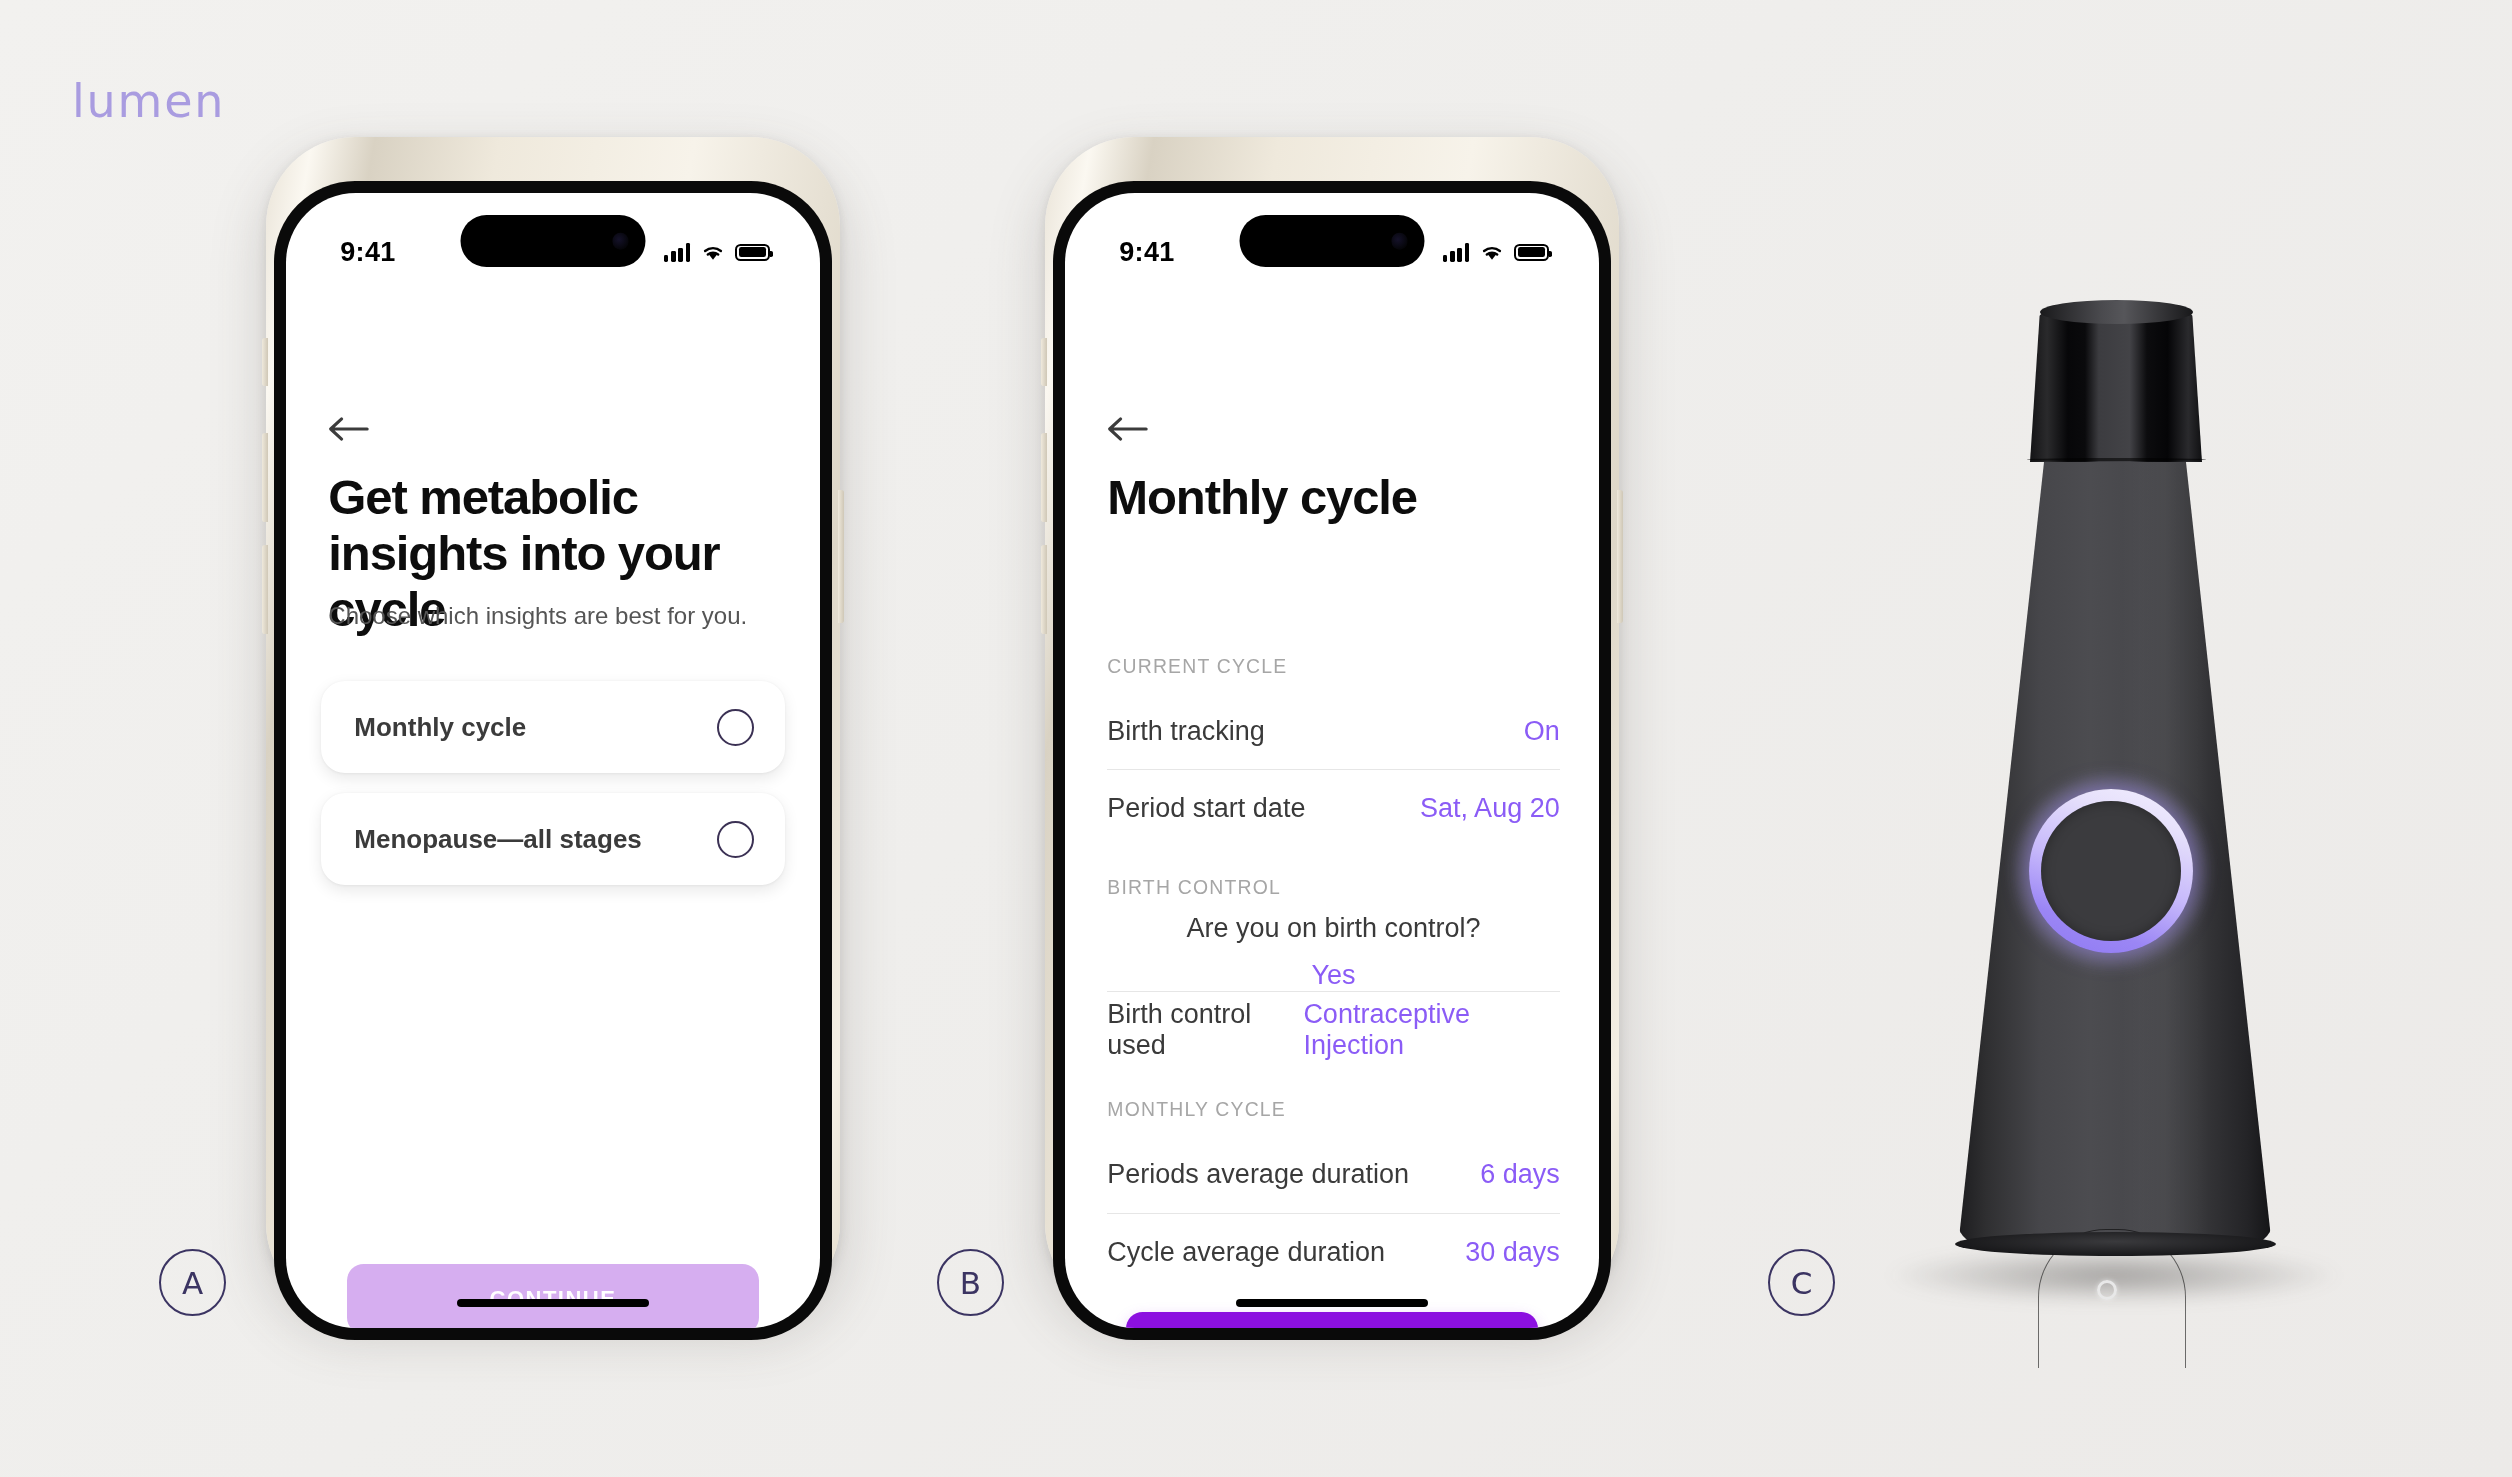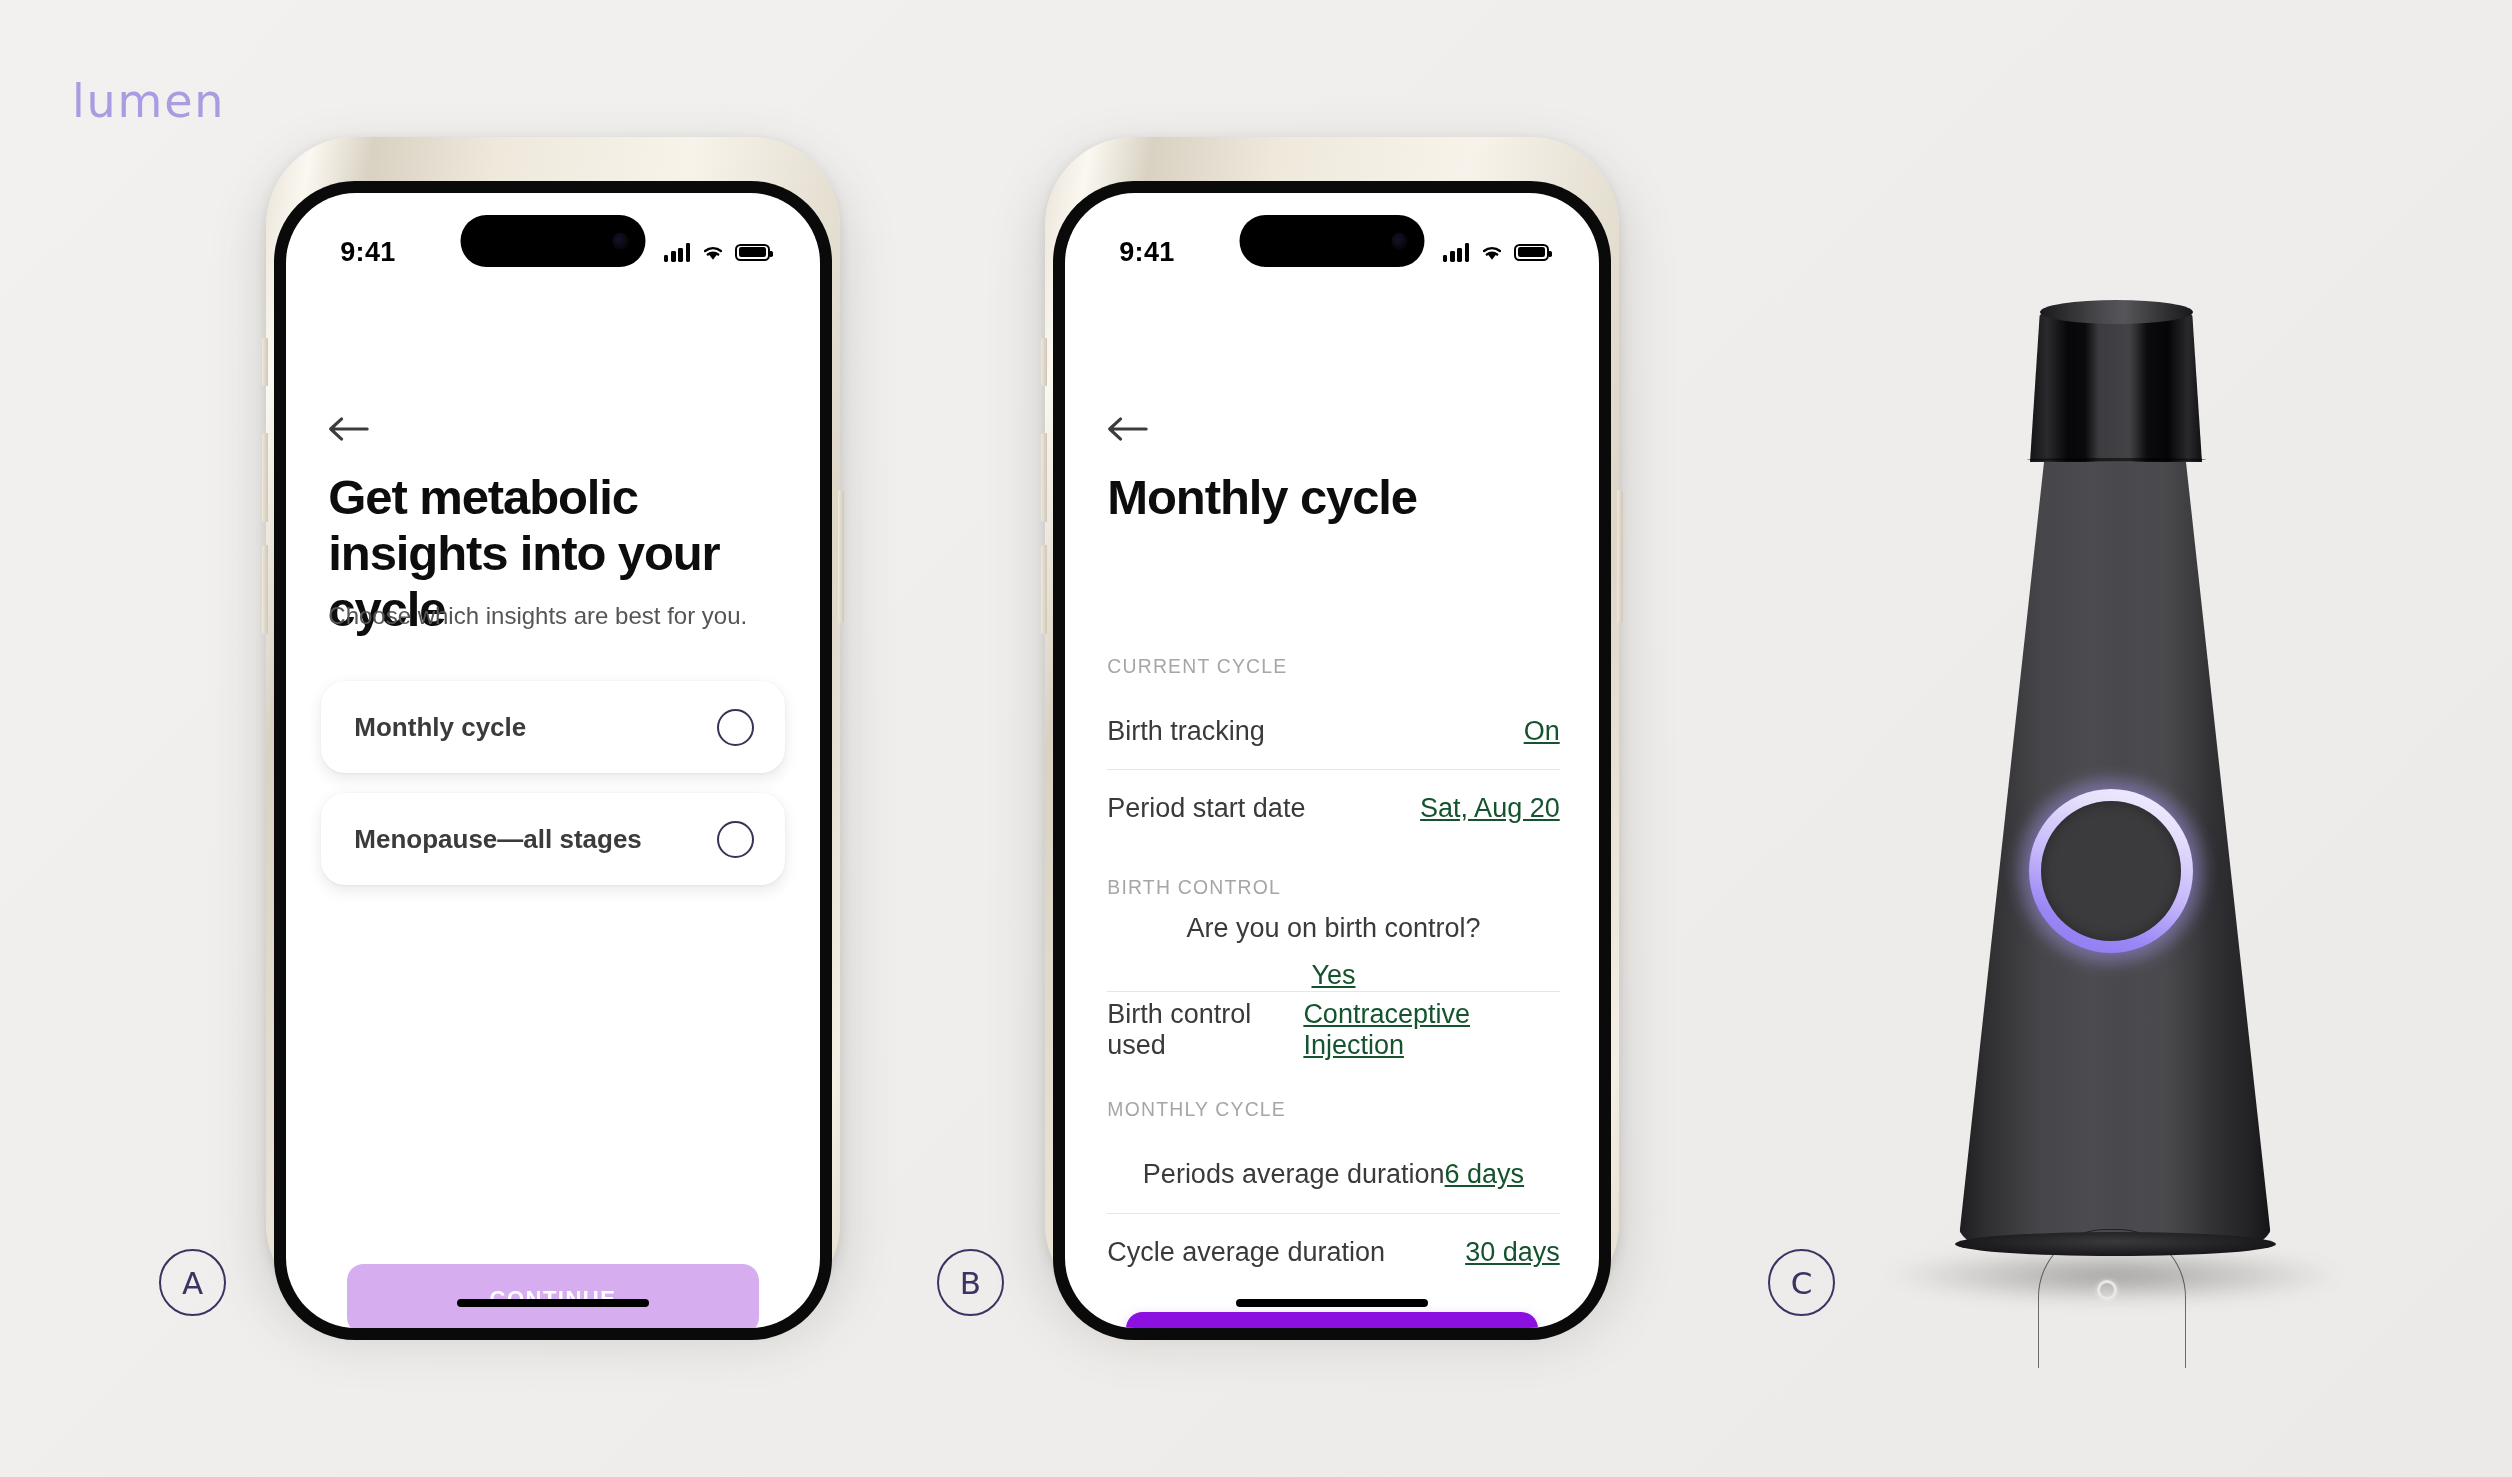--- a/index.html
+++ b/index.html
@@ -139,21 +139,21 @@
   
   .sec-head {
     position: absolute; left: 42px;
     font-size: 19.4px; letter-spacing: 1.2px; color: #a6a6a6; font-weight: 400;
   }
   .row {
     position: absolute; left: 42px; right: 39px; height: 78px;
     display: flex; align-items: center; justify-content: space-between;
   }
   .row .k { font-size: 27px; color: #3a3a3a; }
-  .row .v { font-size: 27px; color: #14532d; text-decoration: underline; }
+  .row .v { font-size: 27px; color: #8b5cf6; }
   .divider { position: absolute; left: 42px; right: 39px; height: 0.9px; background: #e6e6e6; }
 
   
   .badge {
     position: absolute;
     width: 67px; height: 67px; border-radius: 50%;
     border: 2.8px solid #3b3462;
     display: flex; align-items: center; justify-content: center;
     color: #3b3462; font-size: 31px; font-weight: 400;
     font-family: "DejaVu Sans", sans-serif;
@@ -348,21 +348,21 @@
             <span class="k">Are you on birth control?</span>
             <span class="v">Yes</span>
           </div>
           <div class="divider" style="top:798px;"></div>
           <div class="row" style="top:798px;">
             <span class="k">Birth control used</span>
             <span class="v">Contraceptive Injection</span>
           </div>
 
           <div class="sec-head" style="top:905px;">MONTHLY CYCLE</div>
-          <div class="row" style="top:942px;justify-content:center;">
+          <div class="row" style="top:942px;">
             <span class="k">Periods average duration</span>
             <span class="v">6 days</span>
           </div>
           <div class="divider" style="top:1020px;"></div>
           <div class="row" style="top:1020px;">
             <span class="k">Cycle average duration</span>
             <span class="v">30 days</span>
           </div>
 
           <div class="btn-primary btn-save" style="top:1119px;">SAVE</div>

